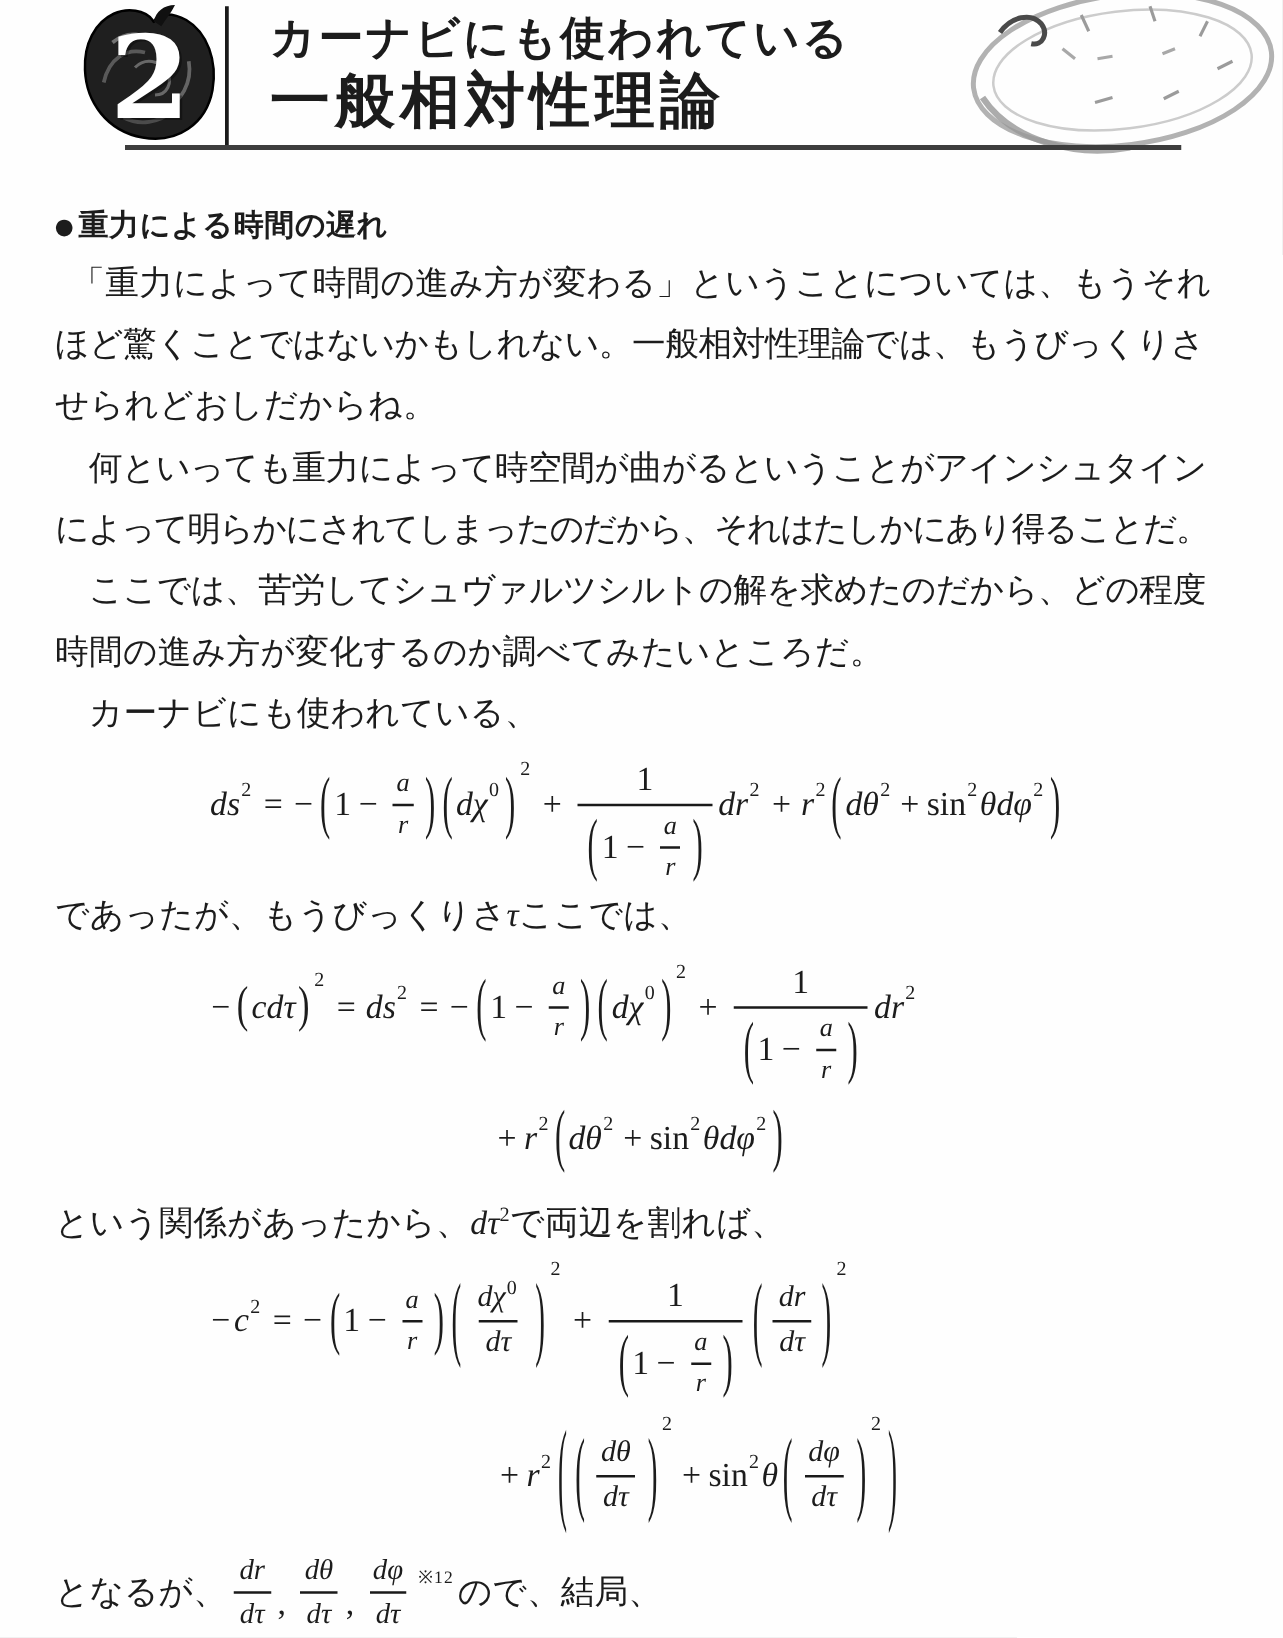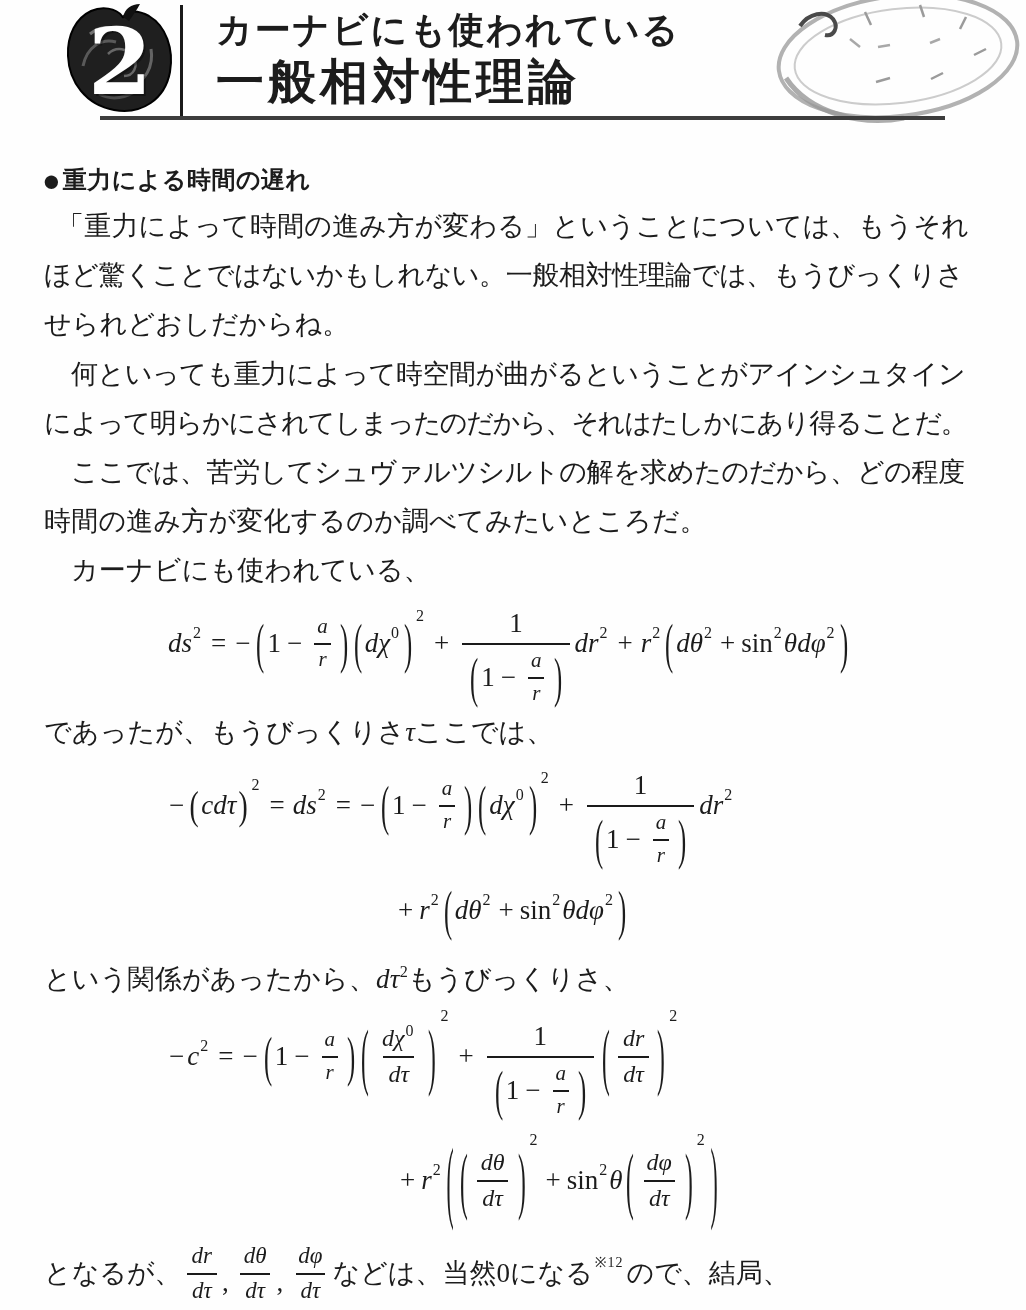--- a/index.html
+++ b/index.html
@@ -264,21 +264,21 @@
     <span class="ops">+</span>
     <span class="up">sin</span>
       <span class="sup1">2</span>
     <span class="mi">θ</span>
       <span class="mi">dφ</span>
       <span class="sup1">2</span>
     <span class="paren pm">)</span>
   </div>
 
   <div class="p" style="top:948px">
-    <span>という関係があったから、</span><span class="mi">dτ</span><span class="supin">2</span><span>もうびっくりさ、</span>
+    <span>という関係があったから、</span><span class="mi">dτ</span><span class="supin">2</span><span>で両辺を割れば、</span>
   </div>
 
   <div class="eq" style="top:996px; left:168px; height:120px">
     <span class="neg">−</span>
     <span class="mi">c</span>
       <span class="sup1">2</span>
     <span class="op">=</span>
     <span class="neg">−</span>
     <span class="paren pm">(</span>
     <span class="up">1</span>
@@ -392,18 +392,17 @@
     </span>
     <span class="comma-low">,</span>
     <span class="frac f-p7">
       <span class="num">
           <span class="mi">dφ</span>
         </span>
       <span class="den">
           <span class="mi">dτ</span>
         </span>
     </span>
-    <span>などは、当然0になる</span>
     <span class="ref">※12</span>
     <span>ので、結局、</span>
   </div>
 
 </div>
 
 </body></html>

